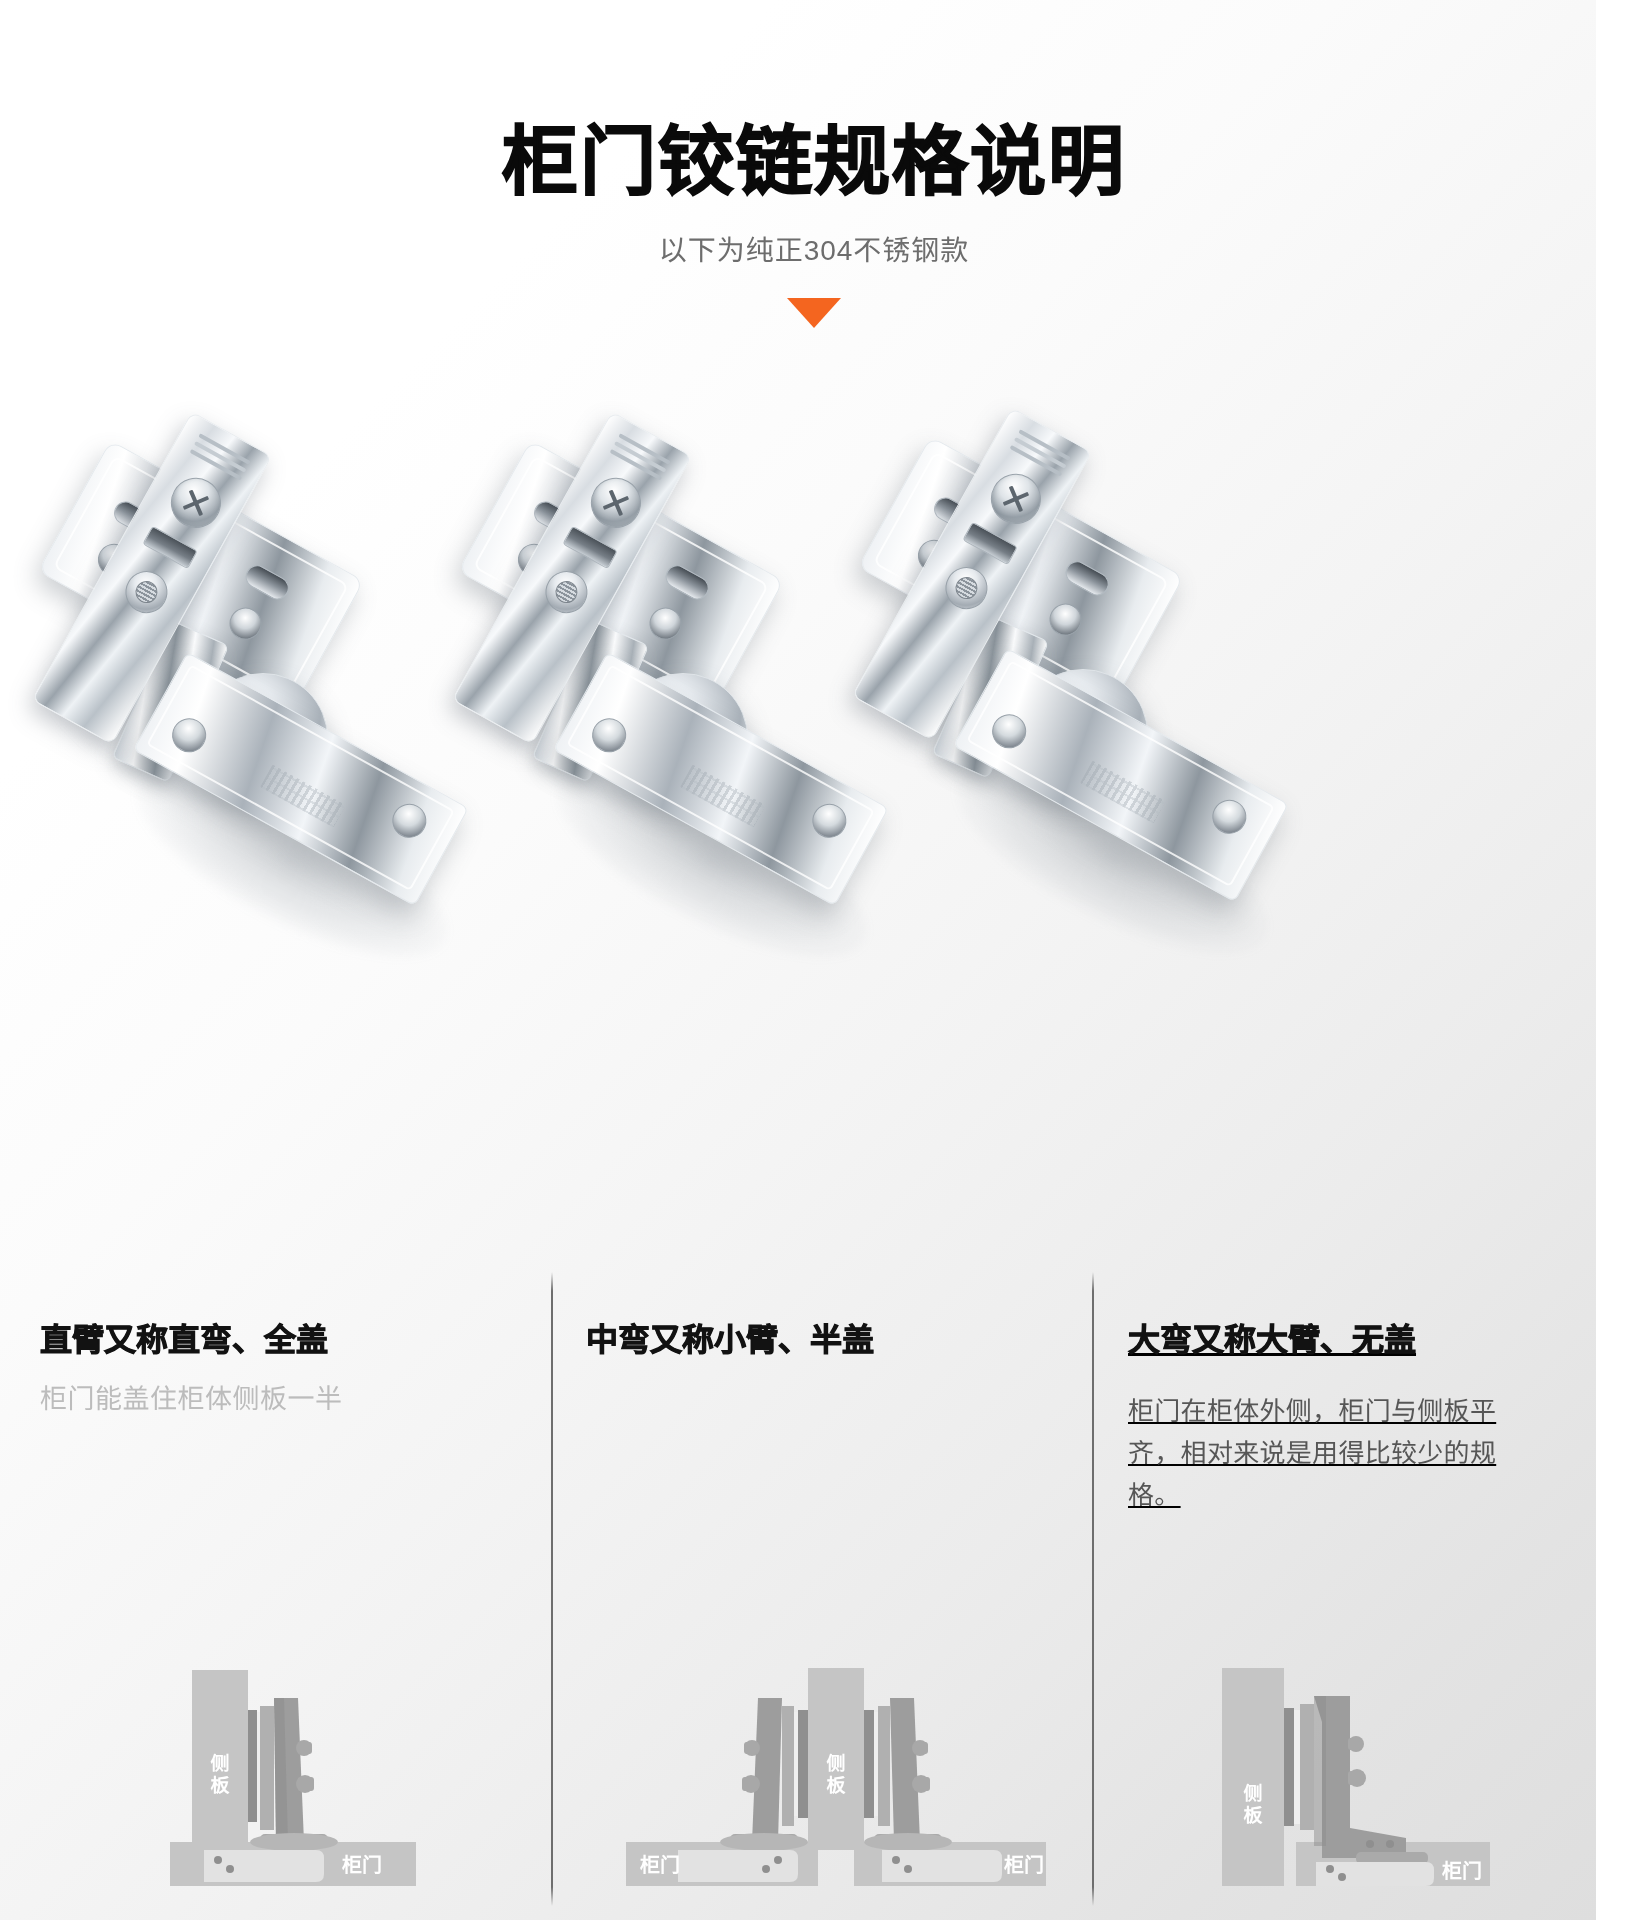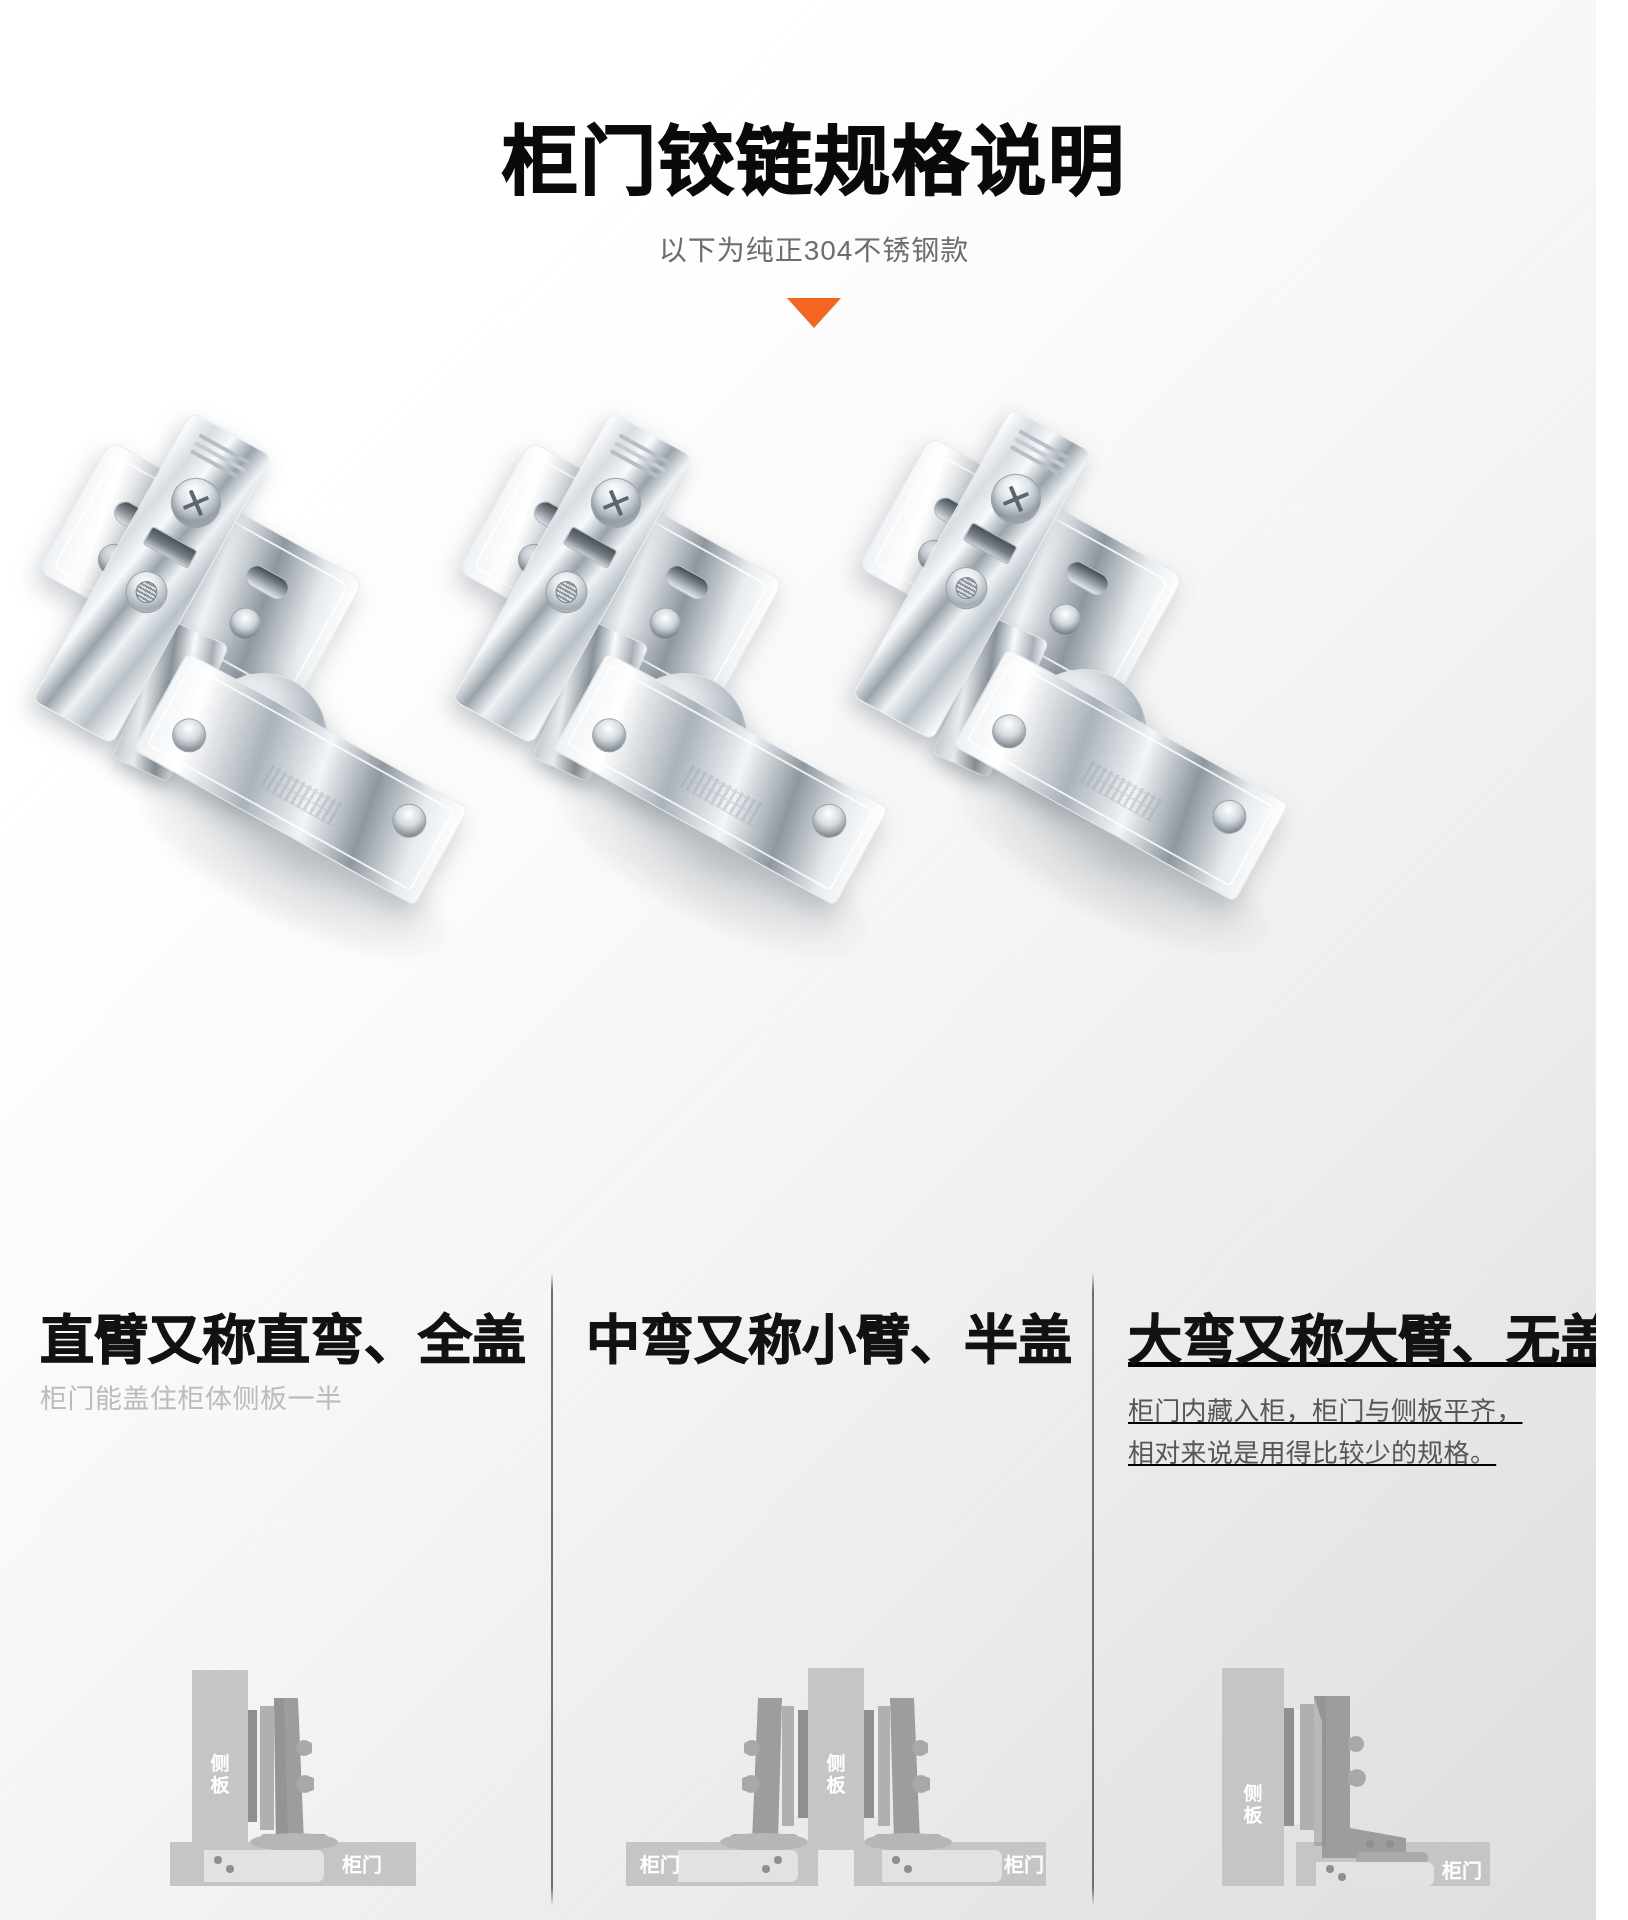--- a/index.html
+++ b/index.html
@@ -286,21 +286,21 @@
     top: 0;
     width: 500px;
     height: 640px;
   }
   .col.c1 { left: 40px;  }
   .col.c2 { left: 586px; }
   .col.c3 { left: 1128px; text-decoration: underline; }
 
   .col-title {
     margin-top: 42px;
-    font-size: 54px;
+    font-size: 32px;
     line-height: 56px;
     font-weight: 900;
     color: #121212;
     letter-spacing: 0px;
     -webkit-text-stroke: 1px #121212;
     white-space: nowrap;
   }
   .col-sub {
     margin-top: 12px;
     font-size: 27px;
@@ -510,21 +510,21 @@
           <text x="210" y="104" fill="#ffffff" font-family="'Liberation Sans',sans-serif" font-size="19" font-weight="700" text-anchor="middle">侧</text>
           <text x="210" y="126" fill="#ffffff" font-family="'Liberation Sans',sans-serif" font-size="19" font-weight="700" text-anchor="middle">板</text>
           <text x="34" y="206" fill="#ffffff" font-family="'Liberation Sans',sans-serif" font-size="20" font-weight="700" text-anchor="middle">柜门</text>
           <text x="398" y="206" fill="#ffffff" font-family="'Liberation Sans',sans-serif" font-size="20" font-weight="700" text-anchor="middle">柜门</text>
         </svg>
       </div>
     </div>
 
     <div class="col c3">
       <div class="col-title">大弯又称大臂、无盖</div>
-      <div class="col-body">柜门内藏入柜，柜门与侧板平齐，相对来说是用得比较少的规格。</div>
+      <div class="col-body">柜门在柜体外侧，柜门与侧板平齐，相对来说是用得比较少的规格。</div>
 
       <div class="diagram">
         <svg width="300" height="230" viewBox="0 0 300 230" role="img">
 
           <rect x="96" y="176" width="194" height="44" fill="#c5c5c5"></rect>
 
           <rect x="22" y="2" width="62" height="218" fill="#c5c5c5"></rect>
 
           <rect x="84" y="42" width="10" height="118" fill="#8f8f8f"></rect>
           <rect x="94" y="44" width="6" height="114" fill="#efefef"></rect>

